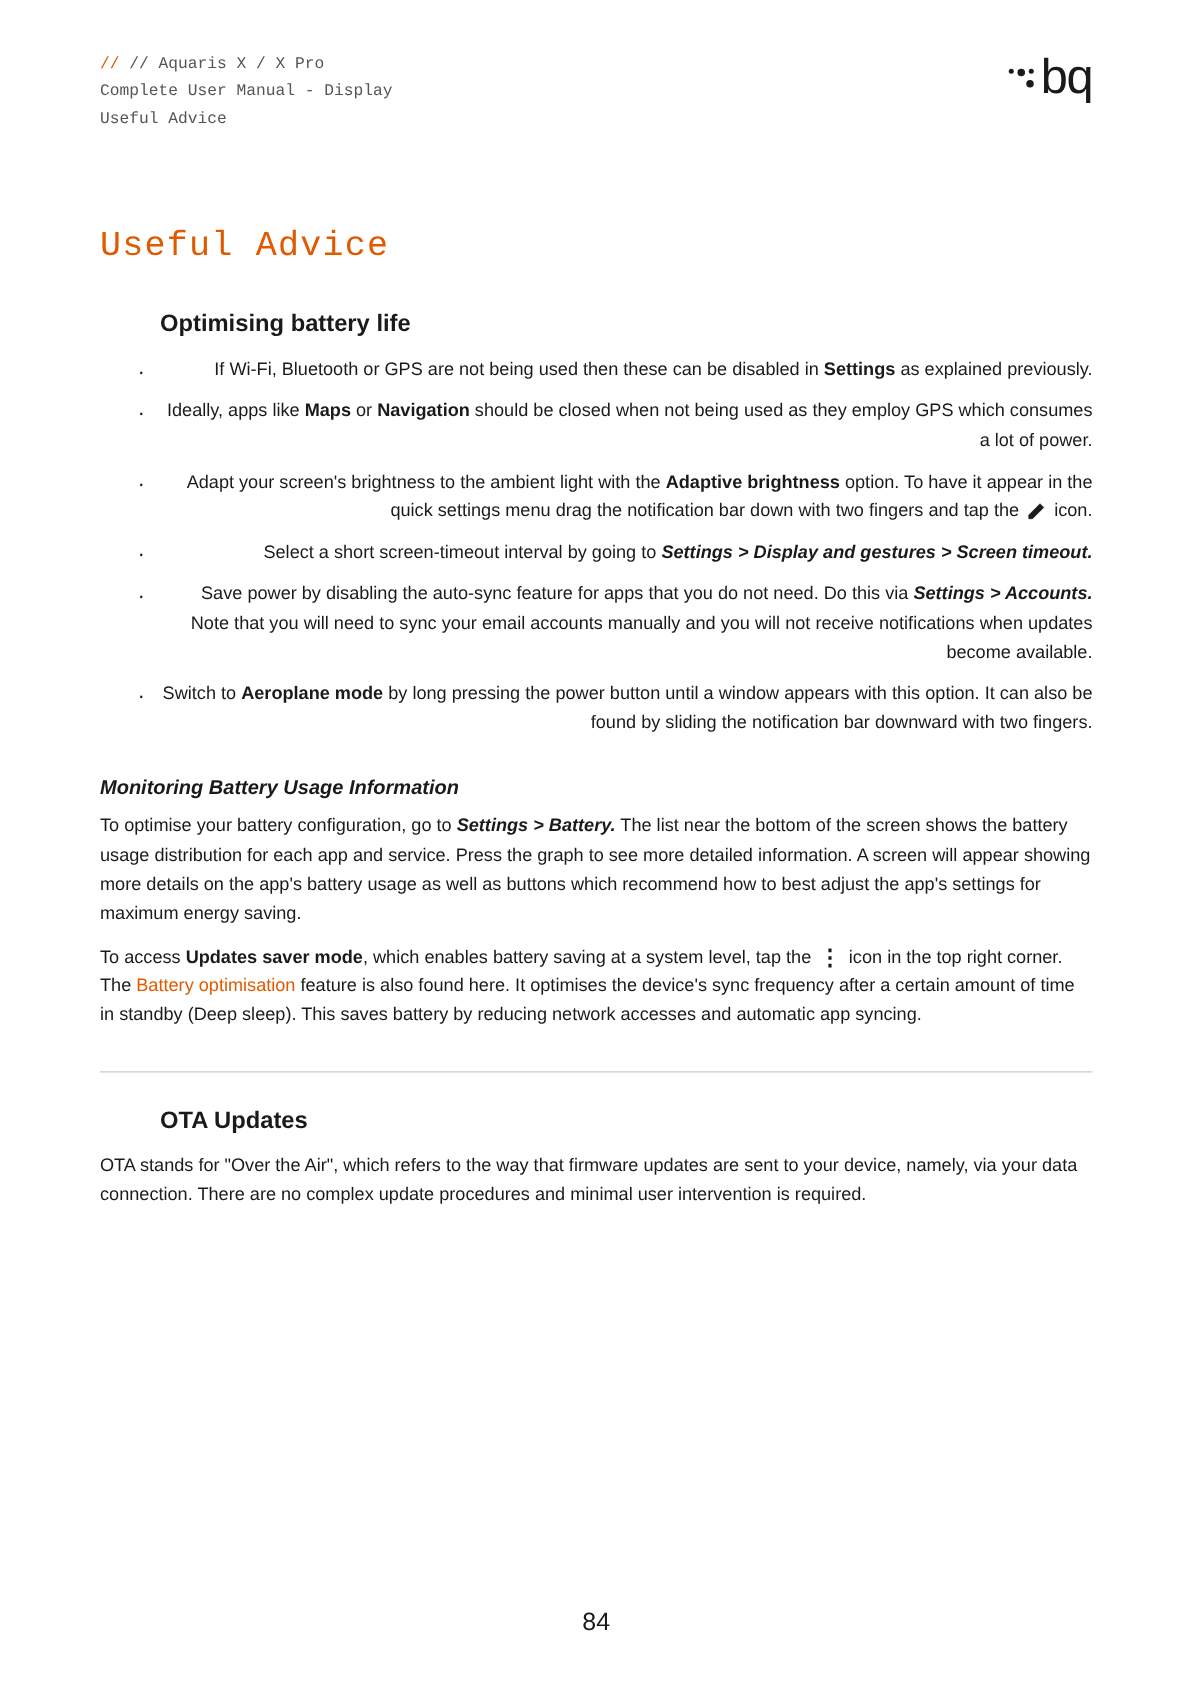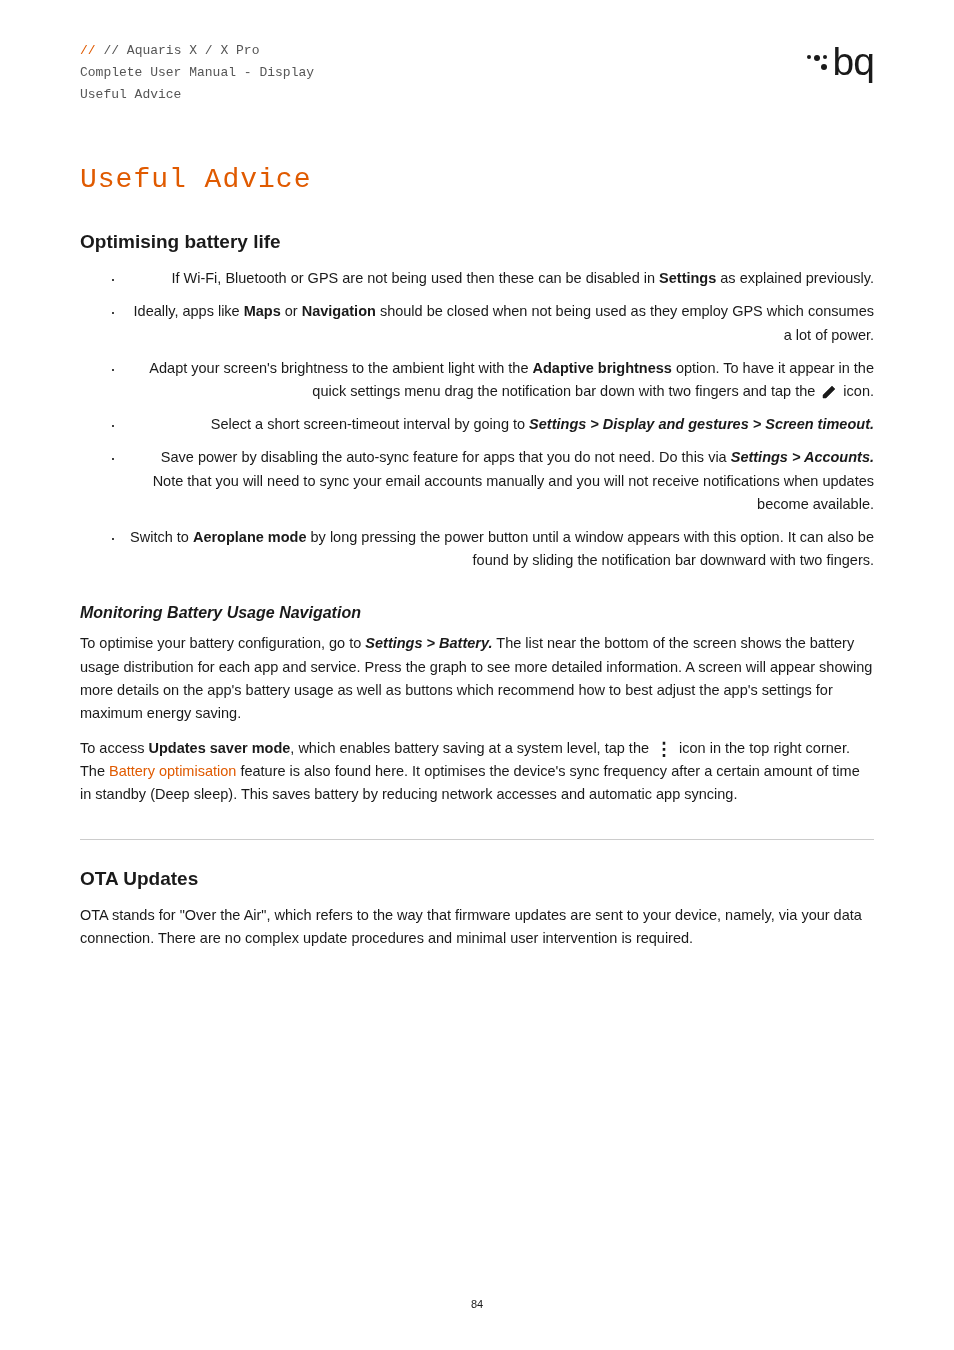--- a/index.html
+++ b/index.html
@@ -15,21 +15,21 @@
       width: 954px;
       min-height: 1350px;
       padding: 40px 80px 60px 80px;
       position: relative;
     }
     
     .header {
       display: flex;
       justify-content: space-between;
       align-items: flex-start;
-      margin-bottom: 58px;
+      margin-bottom: 76px;
     }
     .header-breadcrumb {
       font-family: 'Courier New', monospace;
       font-size: 13px;
       color: #555;
       line-height: 1.7;
     }
     .header-breadcrumb .comment-slash {
       color: #e05a00;
     }
@@ -79,20 +79,21 @@
     
     .section {
       margin-bottom: 32px;
     }
     .section-title {
       font-family: Arial, sans-serif;
       font-size: 19px;
       font-weight: bold;
       color: #1a1a1a;
       margin-bottom: 14px;
+      margin-left: 48px;
     }
     .section-title-italic {
       font-family: Arial, sans-serif;
       font-size: 16px;
       font-weight: bold;
       font-style: italic;
       color: #1a1a1a;
       margin-bottom: 10px;
     }
     .body-text {
@@ -156,21 +157,21 @@
     }
 
     
     .footer {
       position: absolute;
       bottom: 40px;
       left: 0;
       right: 0;
       text-align: center;
       font-family: Arial, sans-serif;
-      font-size: 11px;
+      font-size: 20px;
       color: #1a1a1a;
     }
 
     .divider-line {
       border: none;
       border-top: 1px solid #ccc;
       margin: 28px 0;
     }
   </style>
 </head>
@@ -224,21 +225,21 @@
       <li>
         Save power by disabling the auto-sync feature for apps that you do not need. Do this via <em><strong>Settings &gt; Accounts.</strong></em> Note that you will need to sync your email accounts manually and you will not receive notifications when updates become available.
       </li>
       <li>
         Switch to <strong>Aeroplane mode</strong> by long pressing the power button until a window appears with this option. It can also be found by sliding the notification bar downward with two fingers.
       </li>
     </ul>
   </div>
 
   <div class="section">
-    <div class="section-title-italic">Monitoring Battery Usage Navigation</div>
+    <div class="section-title-italic">Monitoring Battery Usage Information</div>
     <p class="body-text">
       To optimise your battery configuration, go to <em><strong>Settings &gt; Battery.</strong></em> The list near the bottom of the screen shows the battery usage distribution for each app and service. Press the graph to see more detailed information. A screen will appear showing more details on the app's battery usage as well as buttons which recommend how to best adjust the app's settings for maximum energy saving.
     </p>
     <p class="body-text">
       To access <strong>Updates saver mode</strong>, which enables battery saving at a system level, tap the
       <span class="threedot-icon">⋮</span>
       icon in the top right corner. The <span class="link-text">Battery optimisation</span> feature is also found here. It optimises the device's sync frequency after a certain amount of time in standby (Deep sleep). This saves battery by reducing network accesses and automatic app syncing.
     </p>
   </div>
 

